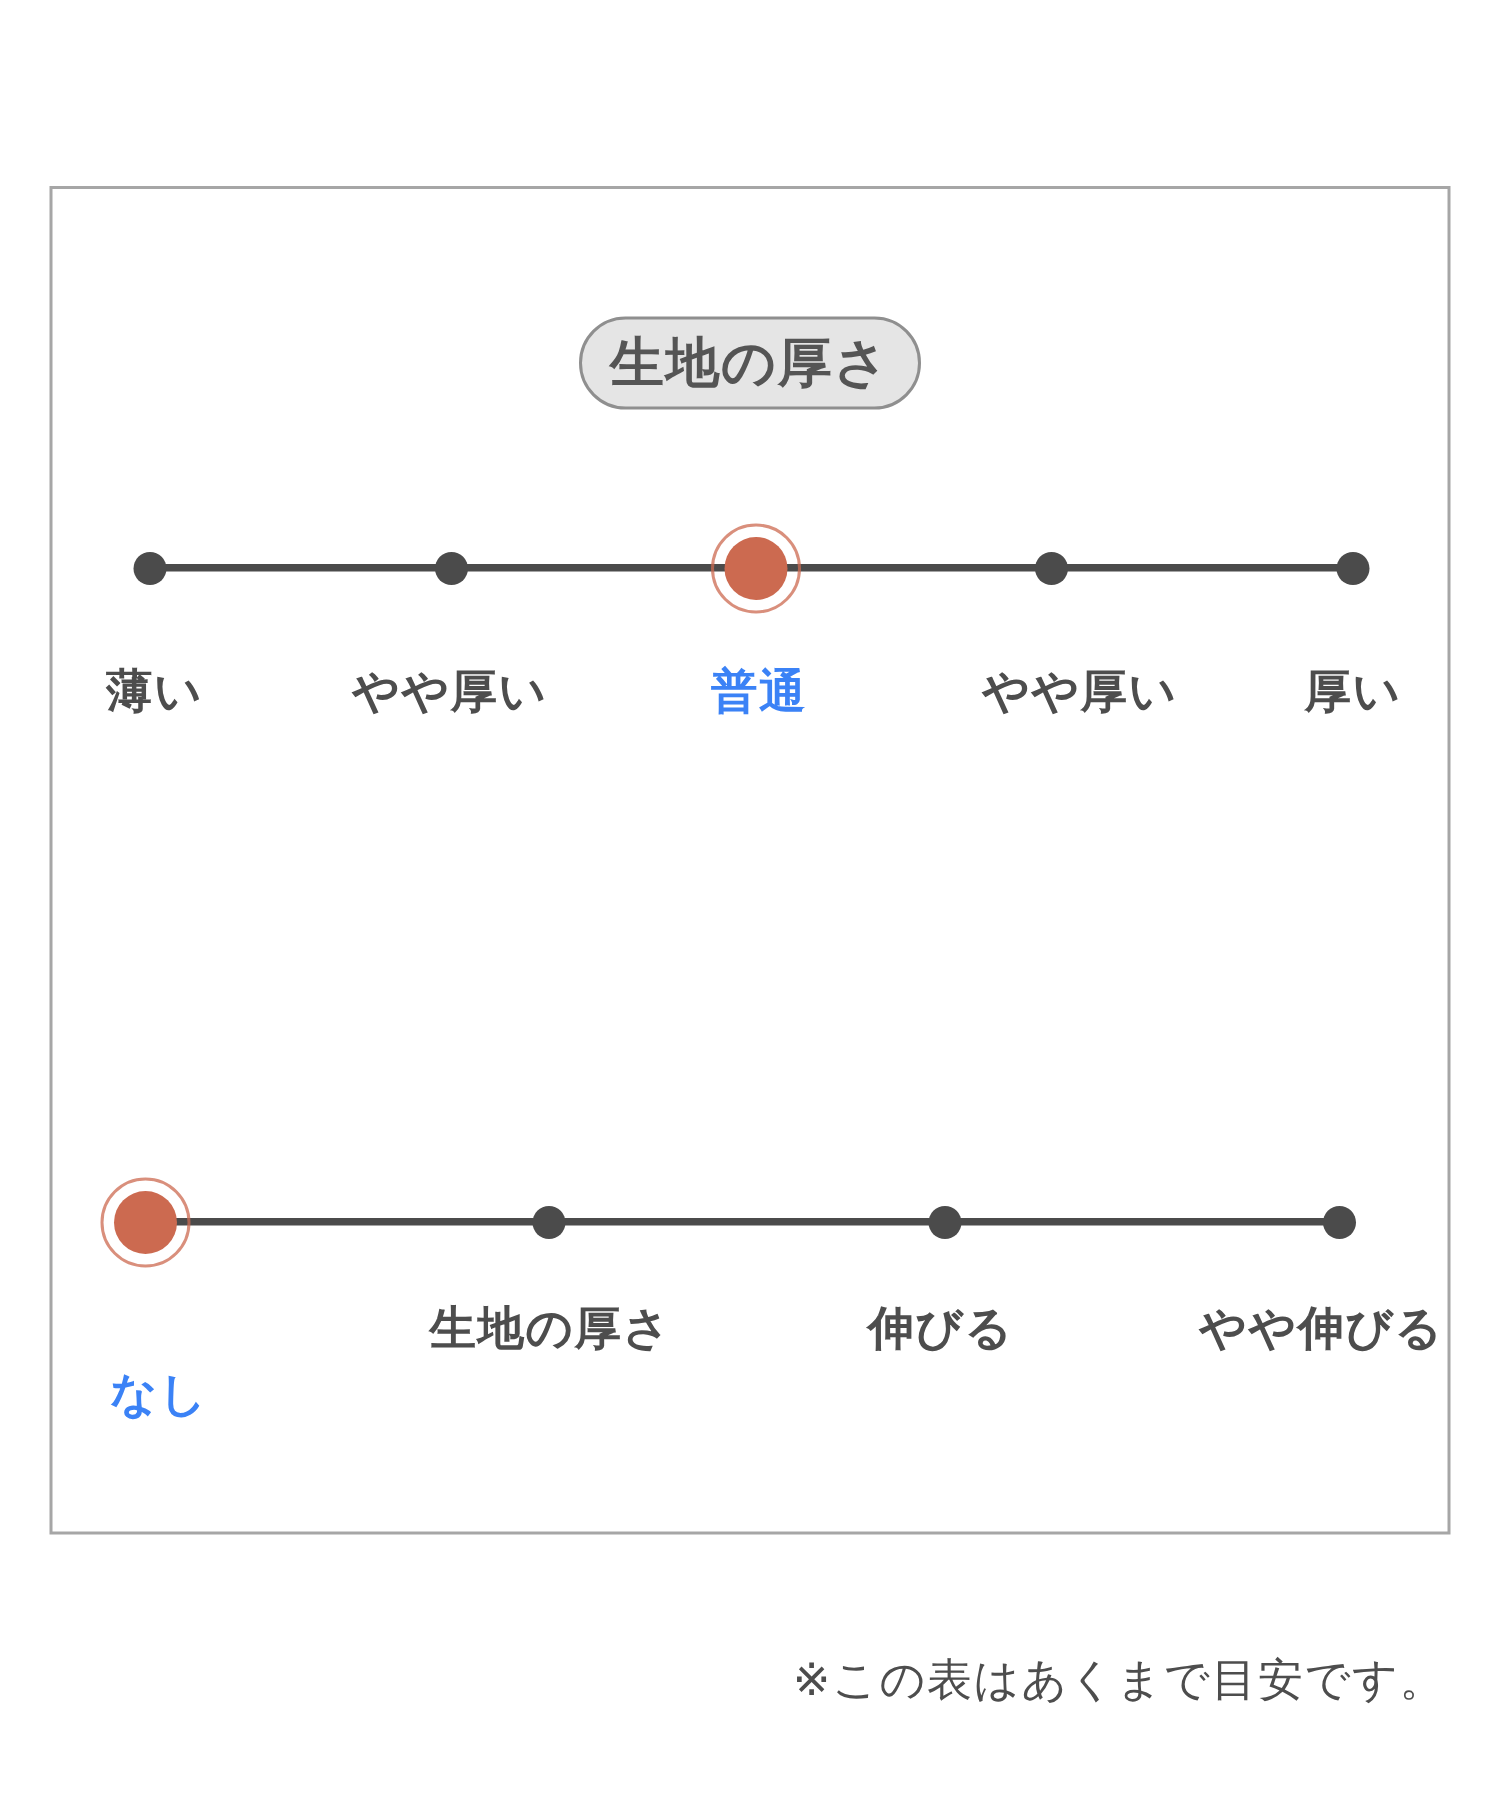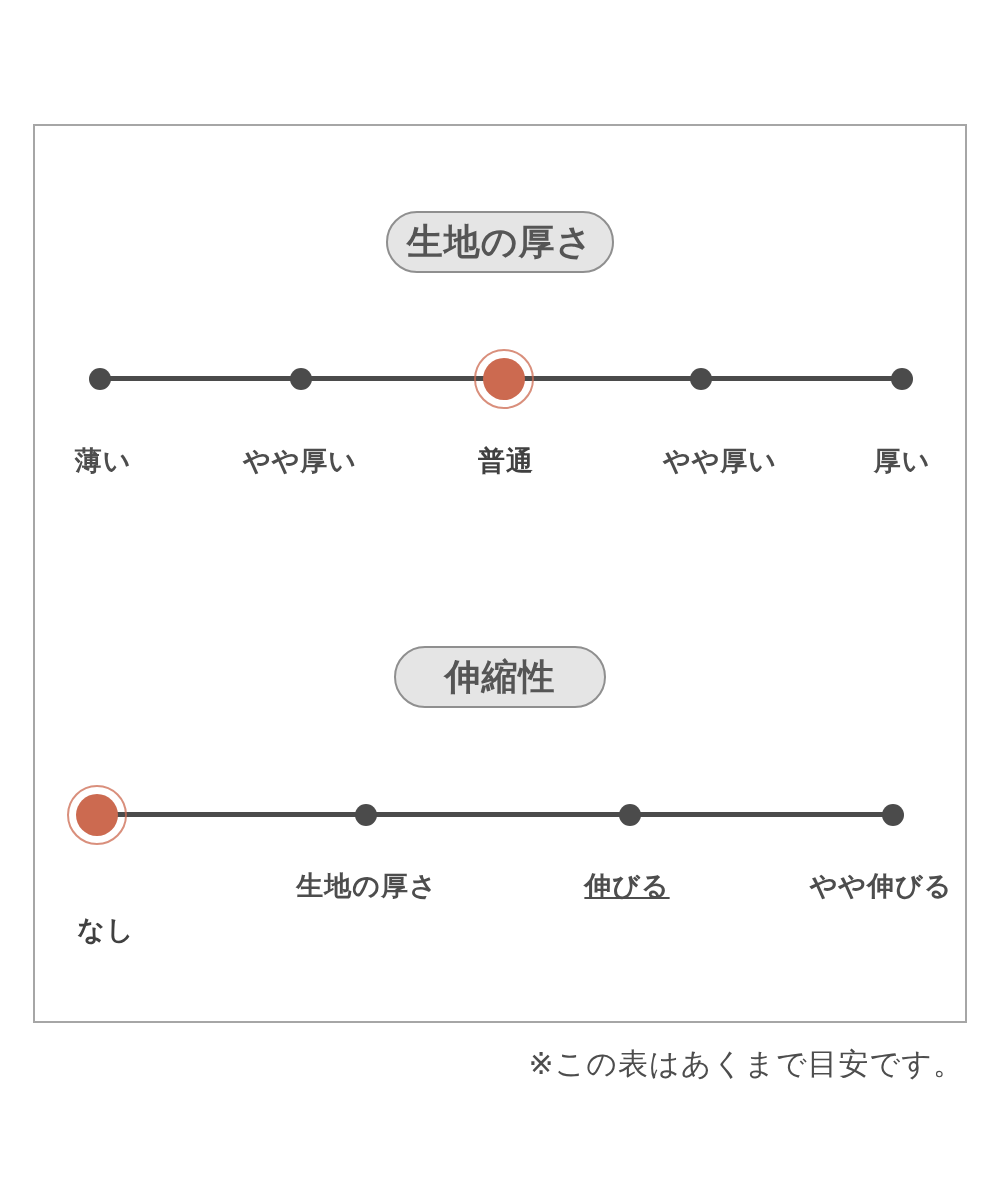--- a/index.html
+++ b/index.html
@@ -43,28 +43,28 @@
     width: 42px; height: 42px; background: #cc6a50;
   }
   .dot.sel::after {
     content: ""; position: absolute; inset: -9px;
     border: 2px solid rgba(204, 106, 80, 0.75); border-radius: 50%;
   }
 
   
   .lbl {
     position: absolute; transform: translate(-50%, -50%);
-    font-size: 27px; font-weight: 600; color: #4d4d4d; white-space: nowrap;
+    font-size: 31px; font-weight: 600; color: #4d4d4d; white-space: nowrap;
     letter-spacing: 1px;
   }
-  .lbl.sel { font-weight: 800; color: #404040; }
+  .lbl.sel { font-weight: 800; color: #3b82f6; }
 
   
   .footnote {
-    position: absolute; right: 36px; top: 1044px;
+    position: absolute; right: 36px; top: 1100px;
     font-size: 30px; font-weight: 500; color: #4d4d4d; white-space: nowrap;
     letter-spacing: 1px;
   }
 </style>
 </head>
 <body>
 
 <div class="page">
 
   <div class="guide-box"></div>
@@ -80,31 +80,28 @@
   <span class="dot sel" style="left:504px; top:379px;"></span>
   <span class="dot" style="left:701px; top:379px;"></span>
   <span class="dot" style="left:902px; top:379px;"></span>
 
   <span class="lbl" style="left:103px; top:461px;">薄い</span>
   <span class="lbl" style="left:300px; top:461px;">やや厚い</span>
   <span class="lbl sel" style="left:506px; top:461px;">普通</span>
   <span class="lbl" style="left:720px; top:461px;">やや厚い</span>
   <span class="lbl" style="left:902px; top:461px;font-family:Liberation Serif, serif;">厚い</span>
 
-  <div class="pill pill-2">
-    <span>伸縮性</span>
-  </div>
 
   <div class="track track-2"></div>
 
   <span class="dot sel" style="left:97px; top:815px;"></span>
   <span class="dot" style="left:366px; top:815px;"></span>
   <span class="dot" style="left:630px; top:815px;"></span>
   <span class="dot" style="left:893px; top:815px;"></span>
 
   <span class="lbl sel" style="left:106px; top:930px;">なし</span>
   <span class="lbl" style="left:367px; top:886px;">生地の厚さ</span>
-  <span class="lbl" style="left:627px; top:886px;text-decoration:underline;">伸びる</span>
+  <span class="lbl" style="left:627px; top:886px;">伸びる</span>
   <span class="lbl" style="left:881px; top:886px;">やや伸びる</span>
 
   <div class="footnote">※この表はあくまで目安です。</div>
 
 </div>
 
 </body></html>

